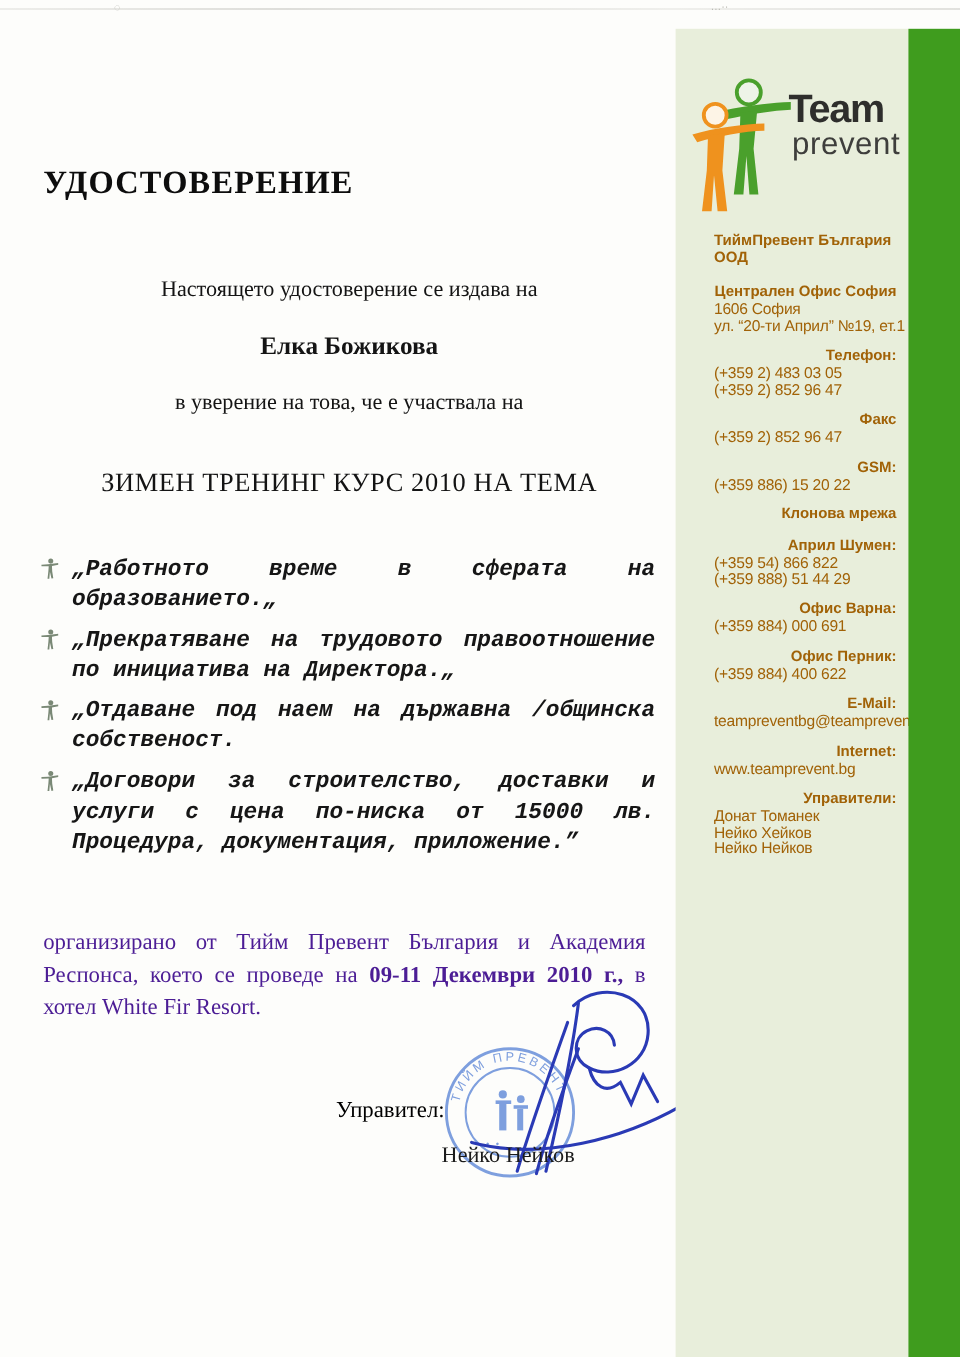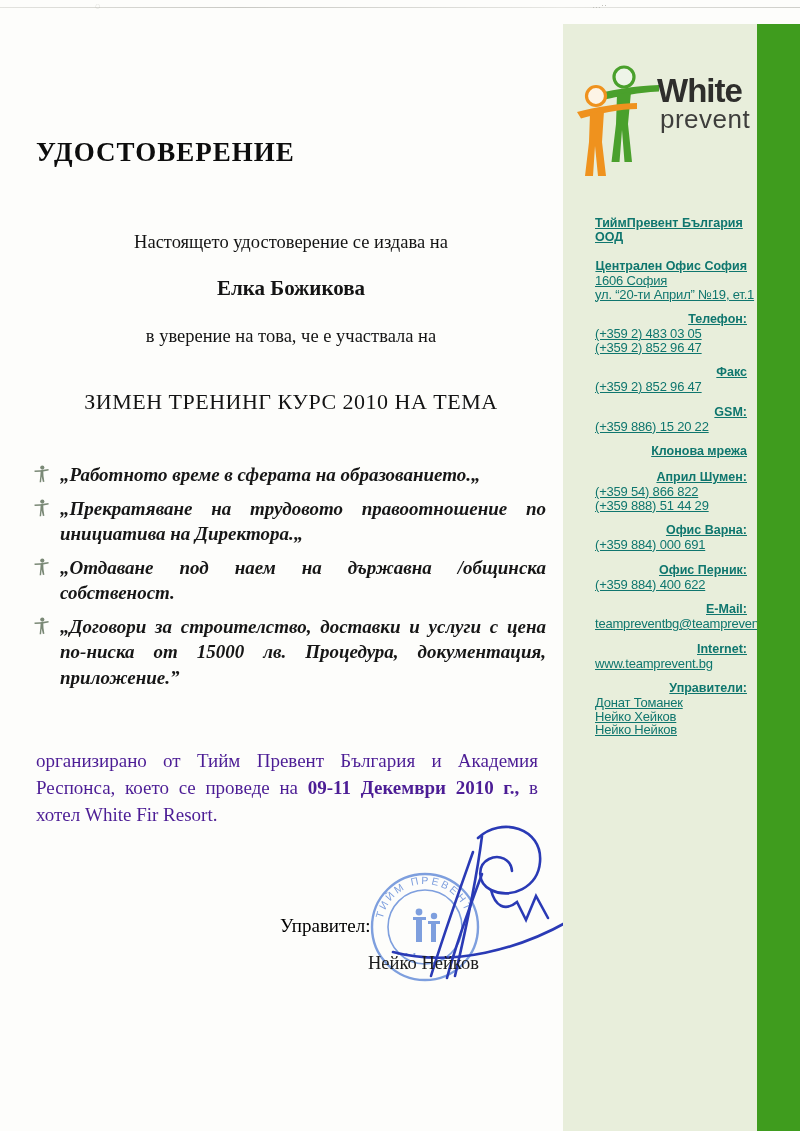--- a/index.html
+++ b/index.html
@@ -23,21 +23,21 @@
   .title { margin:137px 0 0 0; text-align:left; font-size:27px; font-weight:bold;
     letter-spacing:1px; color:#0d0d0d; }
   .intro { margin-top:64px; text-align:center; font-size:18.5px; }
   .recipient { margin-top:23px; text-align:center; font-size:21px; font-weight:bold; }
   .confirm { margin-top:25px; text-align:center; font-size:18.5px; }
   .course { margin-top:42px; text-align:center; font-size:22px; letter-spacing:0.5px; }
 
   .topics { margin-top:47px; }
   .topic { position:relative; padding-left:24px; margin-bottom:9px;
     font-weight:bold; font-style:italic; font-size:19px; line-height:1.32;
-    text-align:justify; color:#161616; }
+    text-align:justify; color:#161616;font-family:Liberation Mono, monospace; }
   .topic .p-icon { position:absolute; left:-2px; top:3px; opacity:.85; }
 
   .closing { margin-top:57px; margin-right:8px; font-size:19px; line-height:1.43;
     text-align:justify; color:#4c1d95; }
   .closing b { font-weight:bold; }
 
   
   .sign-area { position:absolute; left:36px; top:820px; width:540px; height:300px; }
   .sign-label { position:absolute; left:244px; top:95px; font-size:19px; }
   .sign-svg { position:absolute; left:299px; top:4px; }
@@ -46,22 +46,22 @@
   
   .sidebar { position:absolute; left:563px; top:24px; width:194px; height:1107px;
     background:#e8eedb; }
   .stripe { position:absolute; left:757px; top:24px; width:43px; height:1107px;
     background:#3f9c1e; }
   .logo-figures { position:absolute; left:12px; top:40px; }
   .brand { position:absolute; left:94px; top:52px; font-family:"Liberation Sans",sans-serif; }
   .brand-top { font-size:33px; font-weight:bold; color:#2e2e2c; letter-spacing:-1px; line-height:30px; }
   .brand-bottom { font-size:26px; color:#3e3e3c; letter-spacing:0.5px; line-height:26px; margin-left:3px; }
 
-  .contacts { position:absolute; left:32px; top:192px; width:152px;
-    font-family:"Liberation Sans","DejaVu Sans",sans-serif; color:#0f766e;text-decoration:underline; }
+  .contacts { position:absolute; left:32px; top:169px; width:152px;
+    font-family:"Liberation Sans","DejaVu Sans",sans-serif; color:#a16207; }
   .company { font-weight:bold; font-size:12.5px; margin-bottom:15px; }
   .side-section { margin-bottom:11px; }
   .side-h { font-weight:bold; font-size:12.5px; line-height:15px;text-align:right; }
   .side-line { font-size:13px; line-height:13.5px; letter-spacing:-0.2px; white-space:nowrap; }
 </style>
 </head>
 <body>
 
 <div class="page">
 
@@ -161,21 +161,21 @@
         <path d="M42,30 L56,28 L53,60 L57,98 L49.5,98 L47,66 L44.5,98 L36.5,98 L41,60 Z" fill="#4aa02c"></path>
       </g>
 
       <g>
         <circle cx="21" cy="32" r="9.5" fill="#fdf4e6" stroke="#ef921e" stroke-width="3.2"></circle>
         <path d="M2,48 C20,43 46,39 62,39 L62,45 C46,45 22,50 6,54.5 Z" fill="#ef921e"></path>
         <path d="M15,49 L29,47 L27,78 L31,112 L23,112 L20,82 L18,112 L10,112 L14,78 Z" fill="#ef921e"></path>
       </g>
     </svg>
     <div class="brand">
-      <div class="brand-top">White</div>
+      <div class="brand-top">Team</div>
       <div class="brand-bottom">prevent</div>
     </div>
 
     <div class="contacts">
       <div class="company">ТиймПревент България ООД</div>
       <div id="sidebar-sections">
           <div class="side-section">
             <div class="side-h">Централен Офис София</div>
             <div class="side-line">1606 София</div>
             <div class="side-line">ул. “20-ти Април” №19, ет.1</div>

